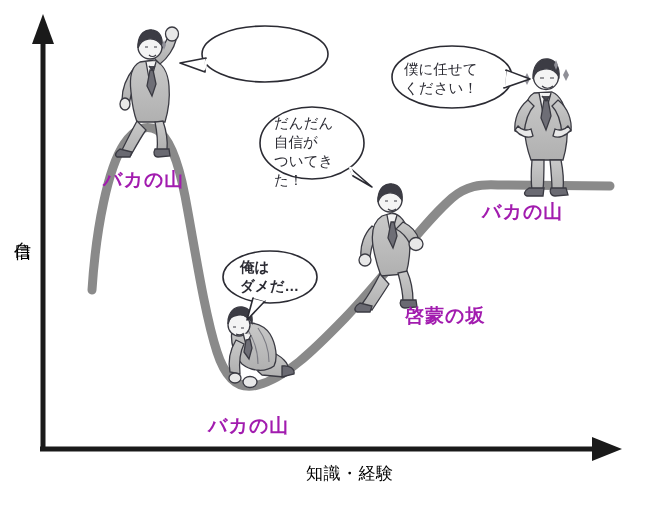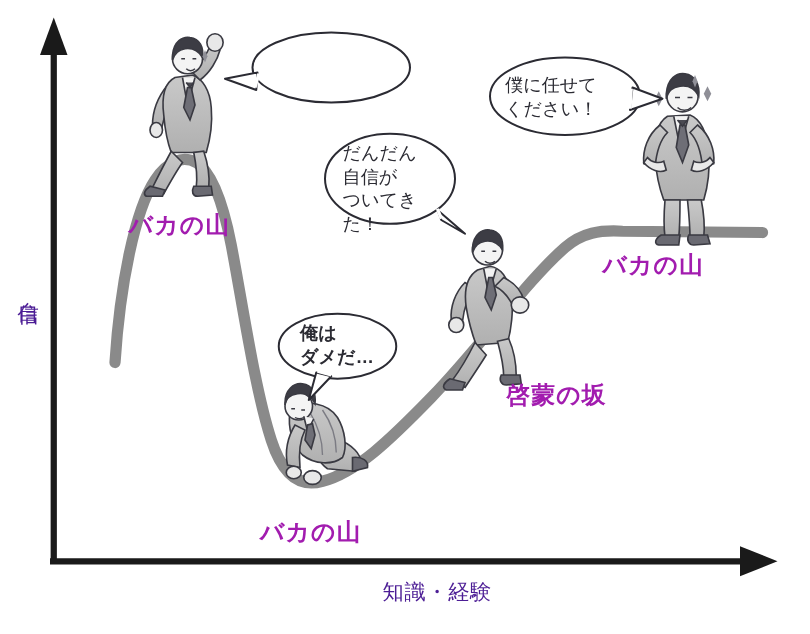--- a/index.html
+++ b/index.html
@@ -19,21 +19,21 @@
   }
   #diagram {
     position: absolute;
     left: 0;
     top: 0;
     width: 648px;
     height: 507px;
   }
   .axis-label {
     position: absolute;
-    color: #4c1d95;
+    color: #000000;
     font-size: 17px;
     letter-spacing: 0.5px;
     white-space: nowrap;
   }
   .axis-label.vertical {
     writing-mode: vertical-rl;
     text-orientation: upright;
     letter-spacing: 2px;
   }
   .stage-label {

